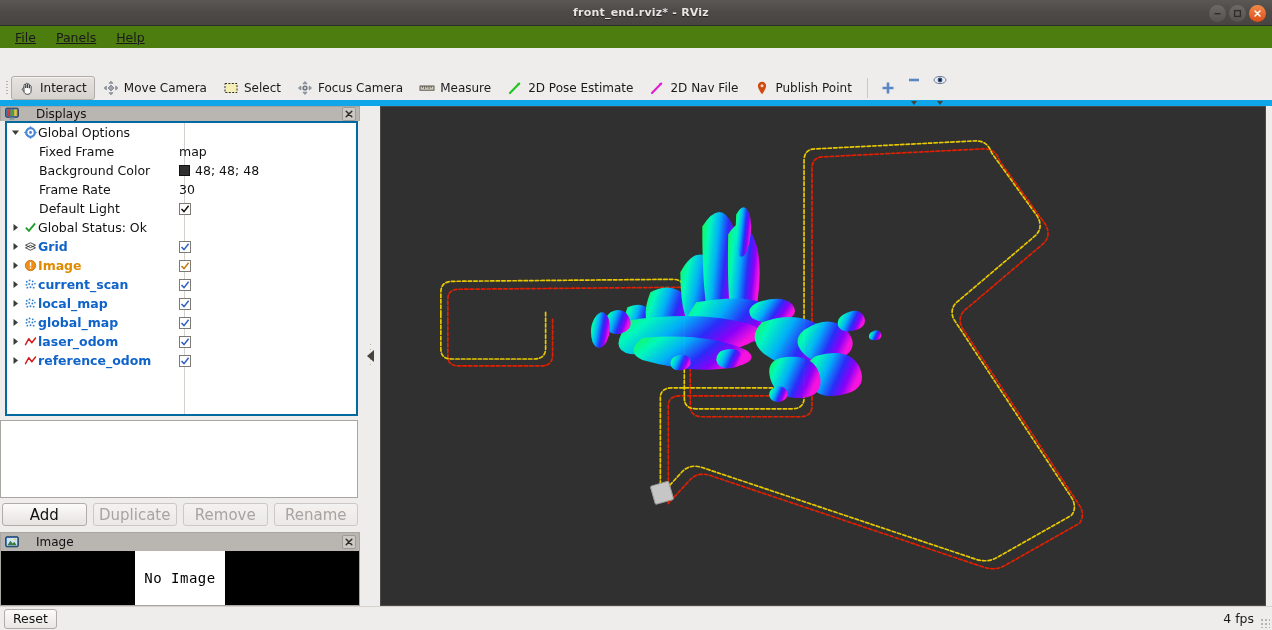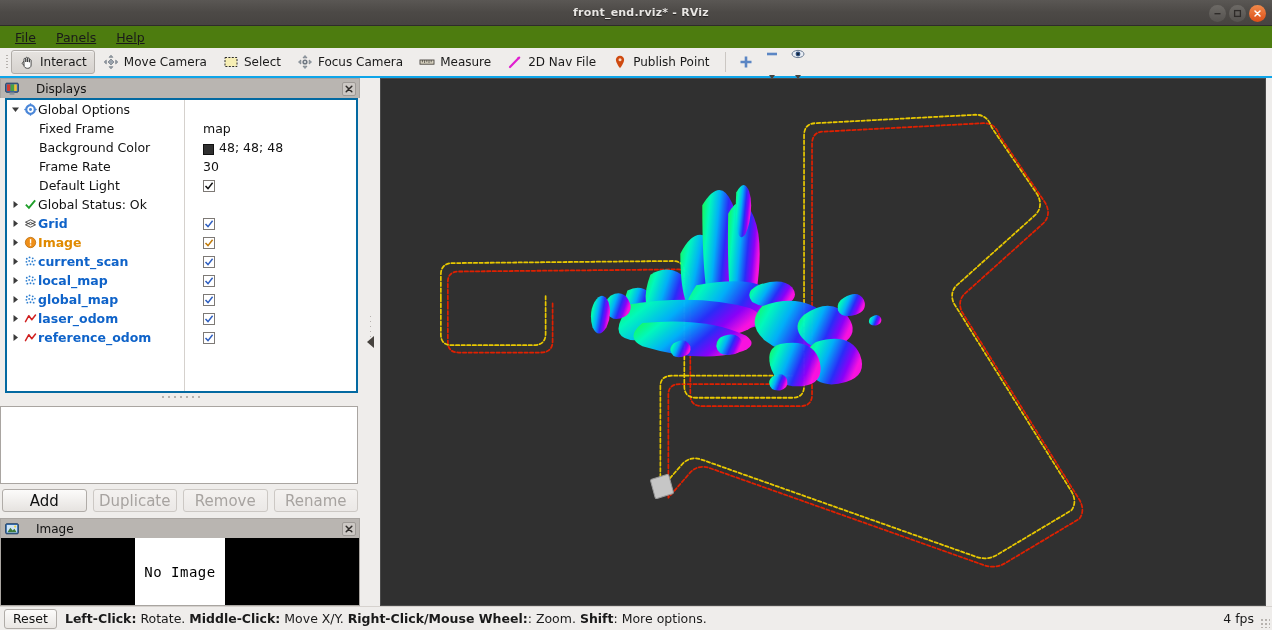--- a/index.html
+++ b/index.html
@@ -35,21 +35,22 @@
   }
   .menu-item {
     padding: 2px 9px; font-size: 12.5px; color: #1a1a1a; cursor: default; border-radius: 2px;
   }
   .menu-item u { text-decoration: underline; }
 
   
   .toolbar {
     height: 30px; flex: 0 0 30px; background: #efedeb;
     display: flex; align-items: center; padding: 0 2px;
-    border-bottom: 2px solid #0ea5e9;
+    border-bottom: 6px solid #0ea5e9;
+    margin-top: 28px;
   }
   .grip { width: 9px; height: 22px; display: flex; align-items: center; justify-content: center; }
   .grip i { display: block; width: 2px; height: 16px;
     background-image: radial-gradient(circle, #b6b2ae 1px, transparent 1px);
     background-size: 2px 3px; }
   .tbtn {
     display: flex; align-items: center; gap: 5px;
     height: 24px; padding: 0 7px; border: 1px solid transparent;
     border-radius: 3px; font-size: 12px; color: #1a1a1a; white-space: nowrap; cursor: default;
   }
@@ -93,21 +94,21 @@
   .tree-col-div { position: absolute; left: 177px; top: 0; bottom: 0; width: 1px; background: #d5d1cd; }
   .trow { height: 19px; display: flex; align-items: center; font-size: 12.5px; position: relative; }
   .twist { width: 16px; flex: 0 0 16px; display: flex; align-items: center; justify-content: center; }
   .twist svg { display:block; }
   .ticon-s { width: 15px; flex: 0 0 15px; display: flex; align-items: center; justify-content: center; }
   .tlabel { white-space: nowrap; }
   .tlabel.plain { color: #111; }
   .tlabel.blue { color: #0f63c9; font-weight: bold; }
   .tlabel.orange { color: #e08a00; font-weight: bold; }
   .tval {
-    position: absolute; left: 196px; display: flex; align-items: flex-end; gap: 5px;
+    position: absolute; left: 172px; display: flex; align-items: center; gap: 5px;
     font-size: 12.5px; color: #111; white-space: nowrap;
   }
   .swatch { width: 11px; height: 11px; background: #303030; border: 1px solid #111; display:inline-block;}
   .cbox {
     width: 12px; height: 12px; border: 1px solid #7d7975; background: #fff;
     display: flex; align-items: center; justify-content: center;
   }
   .cbox svg { display: block; }
   .indent-2 { padding-left: 32px; }
 
@@ -274,20 +275,29 @@
               <path d="M5.6 6 L5.6 9"></path>
               <path d="M7.8 6 L7.8 8.3"></path>
             <path d="M10 6 L10 9"></path>
               <path d="M12.2 6 L12.2 8.3"></path>
           </g>
         </svg>
       </span>
       <span>Measure</span>
     </div>
 
+    <div class="tbtn">
+      <span class="ticon">
+        <svg viewBox="0 0 16 16" width="16" height="16">
+          <path d="M3 13 L12.2 3.6" stroke="#22c522" stroke-width="2.2" stroke-linecap="round"></path>
+          <path d="M12.8 3 L10 3.6 L12.2 5.6 Z" fill="#22c522"></path>
+        </svg>
+      </span>
+      <span>2D Pose Estimate</span>
+    </div>
 
     <div class="tbtn">
       <span class="ticon">
         <svg viewBox="0 0 16 16" width="16" height="16">
           <path d="M3 13 L12.2 3.6" stroke="#e020d0" stroke-width="2.2" stroke-linecap="round"></path>
           <path d="M12.8 3 L10 3.6 L12.2 5.6 Z" fill="#e020d0"></path>
         </svg>
       </span>
       <span>2D Nav File</span>
     </div>
@@ -716,19 +726,16 @@
           <path d="M492 226 q6 -4 9 1 q2 5 -4 7 q-7 1 -8 -3 q0 -4 3 -5 Z"></path>
           <path d="M394 282 q10 -4 13 4 q2 8 -7 10 q-10 1 -11 -7 q0 -5 5 -7 Z"></path>
           <path d="M356 108 q8 -14 13 -1 q4 11 0 30 q-4 16 -9 13 q-6 -4 -4 -42 Z"></path>
         </g>
       </svg>
     </div>
   </div>
 
   <div class="statusbar">
     <div class="reset-btn">Reset</div>
-    <div class="status-text">
-      <b>Left-Click:</b><span> Rotate. </span><b>Middle-Click:</b><span> Move X/Y. </span><b>Right-Click/Mouse Wheel:</b><span>: Zoom. </span><b>Shift</b><span>: More options.</span>
-    </div>
     <div class="fps">4 fps</div>
     <div class="sb-grip"></div>
   </div>
 </div>
 
 </body></html>

